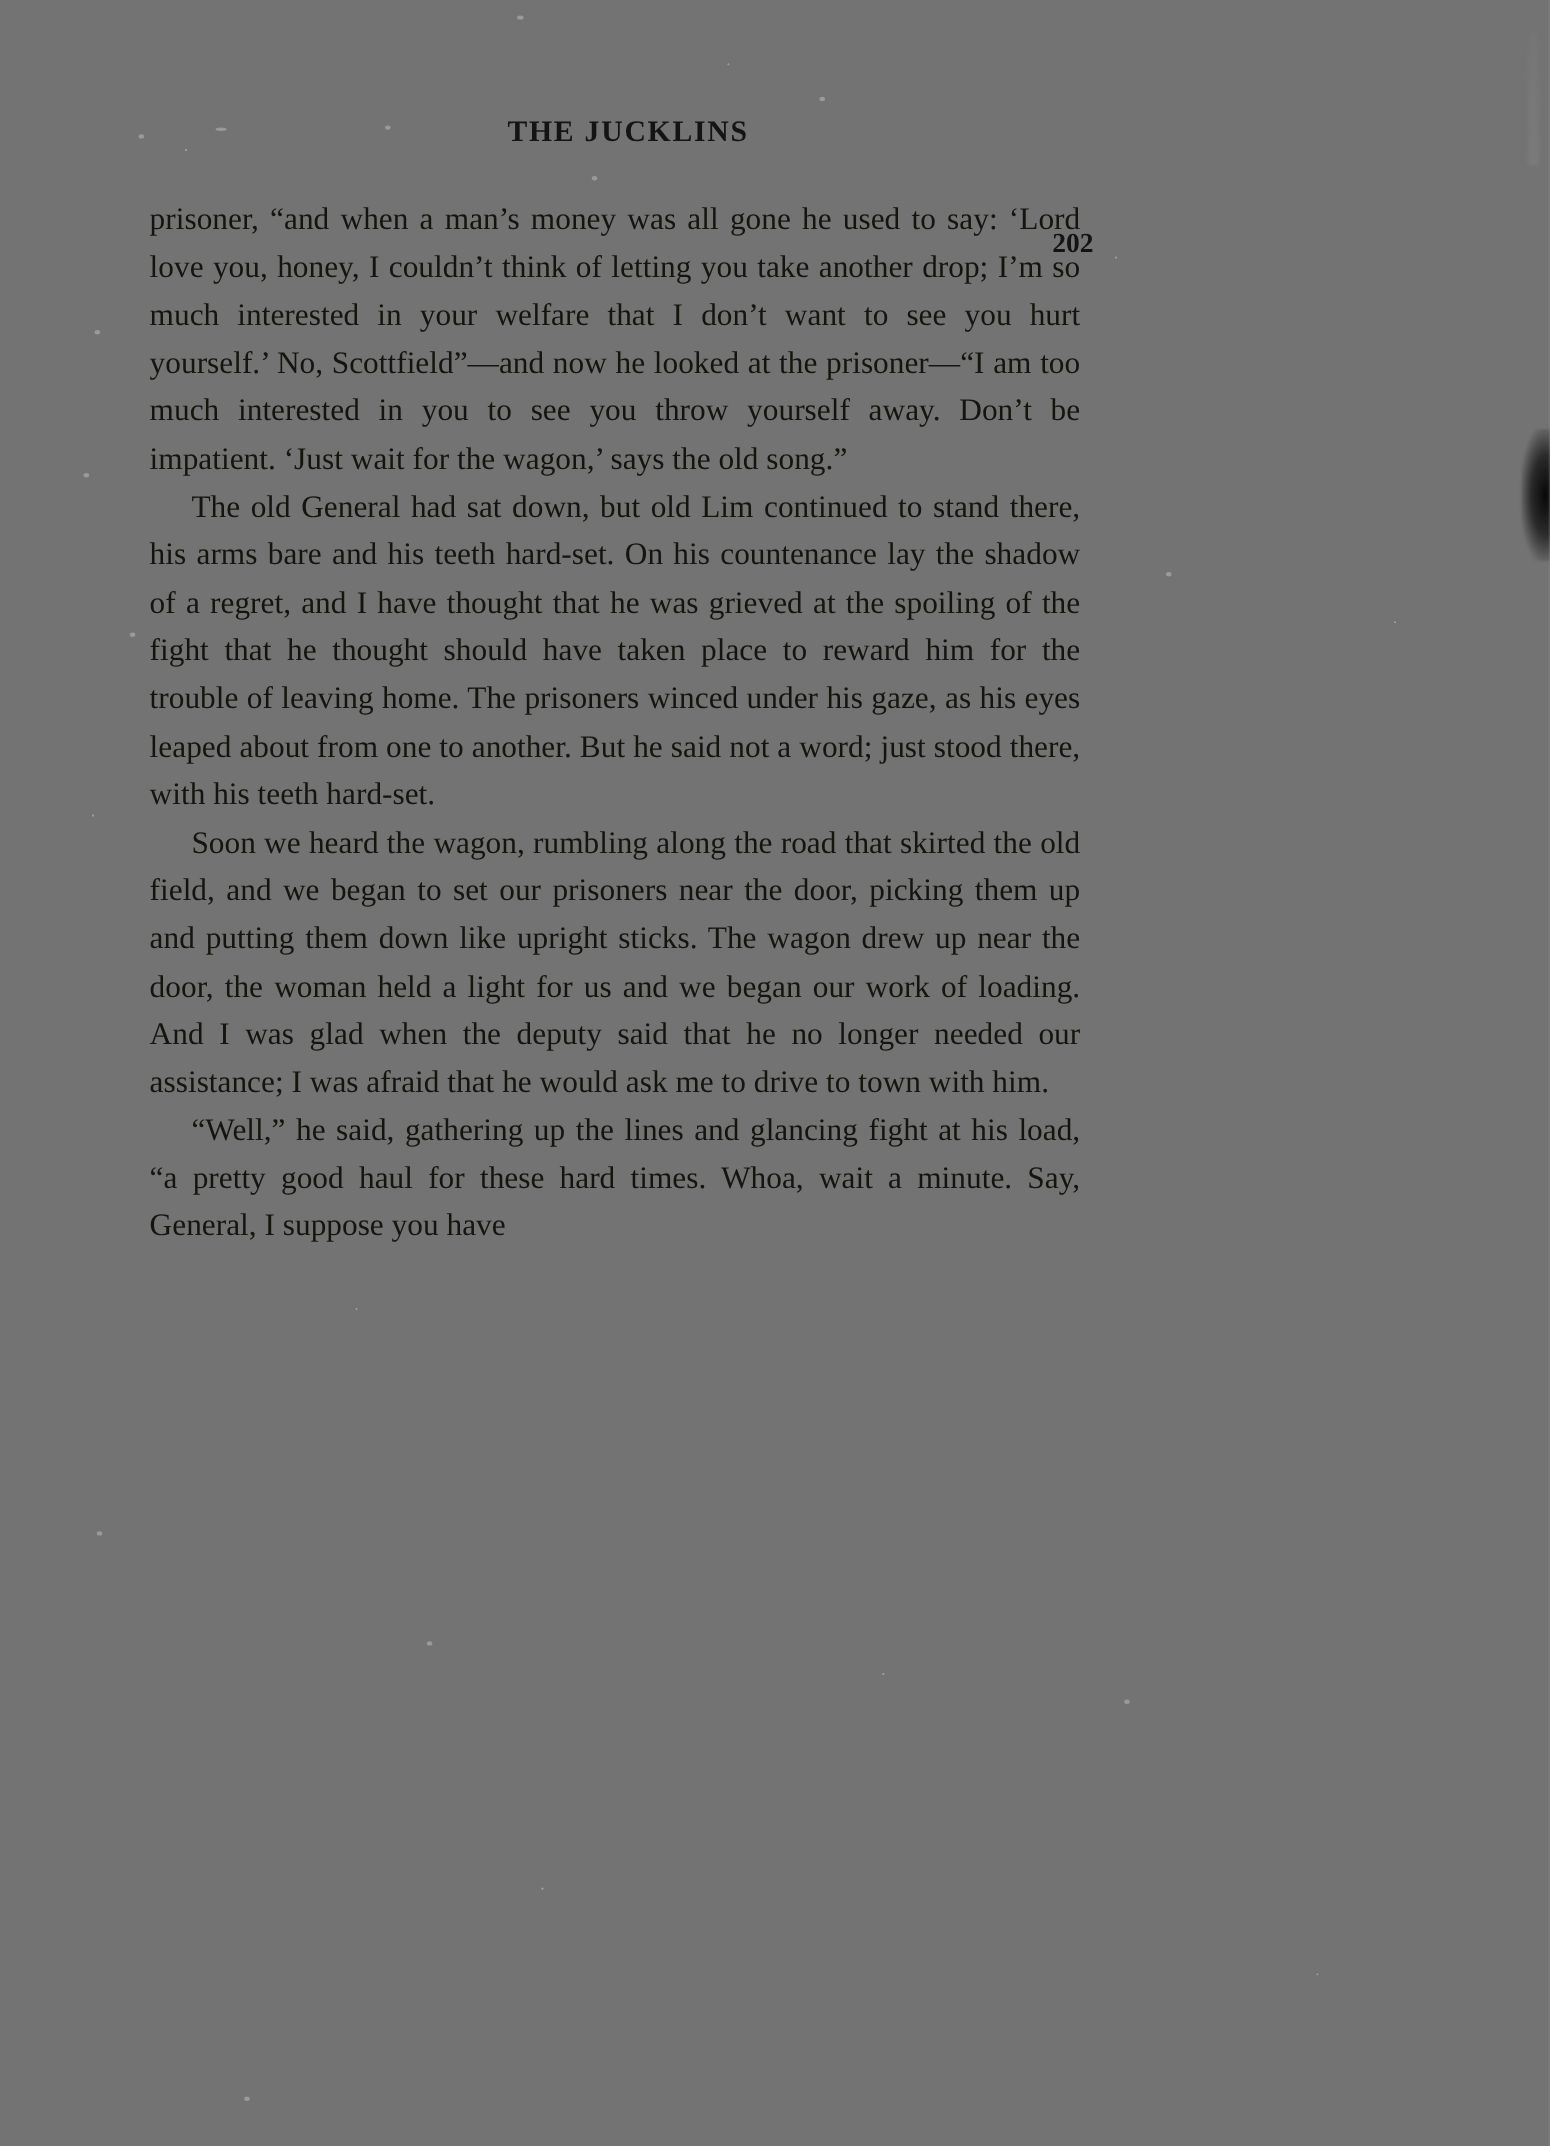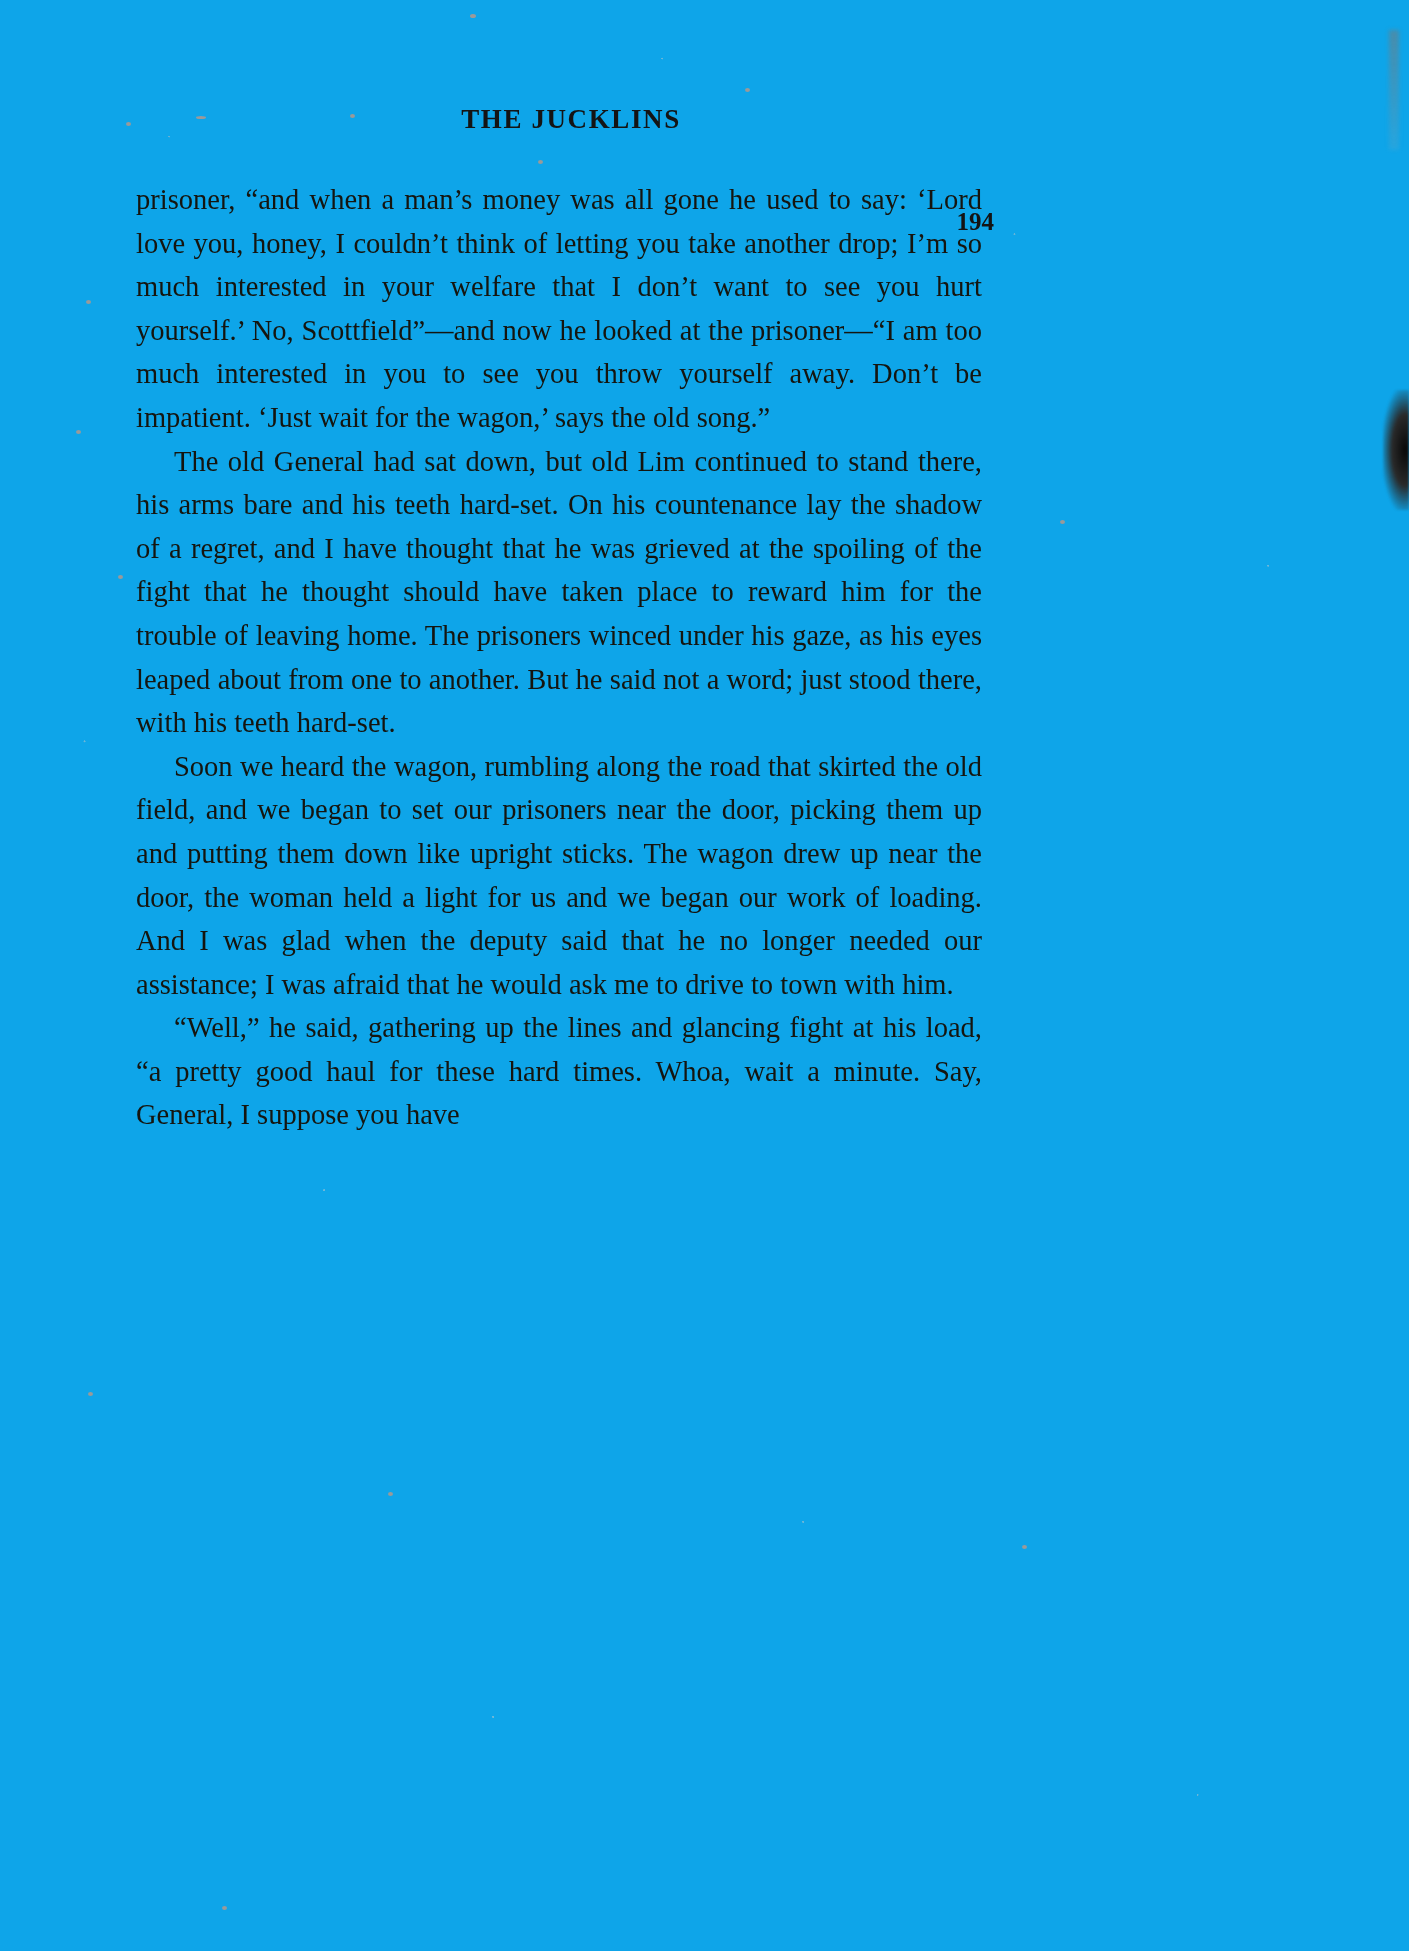--- a/index.html
+++ b/index.html
@@ -13,21 +13,21 @@
     position: relative;
     font-family: "Liberation Serif", serif;
     color: #111;
     overflow: hidden;
   }
 
   
   .page {
     position: absolute;
     inset: 0;
-    background: #0ea5e9;
+    background: #737373;
   }
   .grain {
     position: absolute;
     inset: 0;
     pointer-events: none;
     opacity: .5;
     background-image:
       radial-gradient(circle at 12% 7%, #bdbdbd 0.8px, transparent 1.1px),
       radial-gradient(circle at 47% 3%, #c9c9c9 0.7px, transparent 1.1px),
       radial-gradient(circle at 72% 12%, #c4c4c4 0.8px, transparent 1.2px),
@@ -137,21 +137,21 @@
   <div class="speck" style="left:76px;   top:430px; width:5px;  height:4px;"></div>
   <div class="speck" style="left:118px;  top:575px; width:5px;  height:4px;"></div>
   <div class="speck" style="left:1060px; top:520px; width:5px;  height:4px;"></div>
   <div class="speck" style="left:88px;   top:1392px;width:5px;  height:4px;"></div>
   <div class="speck" style="left:388px;  top:1492px;width:5px;  height:4px;"></div>
   <div class="speck" style="left:1022px; top:1545px;width:5px;  height:4px;"></div>
   <div class="speck" style="left:222px;  top:1906px;width:5px;  height:4px;"></div>
 
   <div class="header">
     <div class="running-head">THE JUCKLINS</div>
-    <div class="folio">194</div>
+    <div class="folio">202</div>
   </div>
 
   <div class="textblock">
     <p>prisoner, “and when a man’s money was all gone he used to say: ‘Lord love you, honey, I couldn’t think of letting you take another drop; I’m so much interested in your welfare that I don’t want to see you hurt yourself.’ No, Scottfield”—and now he looked at the prisoner—“I am too much interested in you to see you throw yourself away. Don’t be impatient. ‘Just wait for the wagon,’ says the old song.”</p>
     <p class="indent">The old General had sat down, but old Lim continued to stand there, his arms bare and his teeth hard-set. On his countenance lay the shadow of a regret, and I have thought that he was grieved at the spoiling of the fight that he thought should have taken place to reward him for the trouble of leaving home. The prisoners winced under his gaze, as his eyes leaped about from one to another. But he said not a word; just stood there, with his teeth hard-set.</p>
     <p class="indent">Soon we heard the wagon, rumbling along the road that skirted the old field, and we began to set our prisoners near the door, picking them up and putting them down like upright sticks. The wagon drew up near the door, the woman held a light for us and we began our work of loading. And I was glad when the deputy said that he no longer needed our assistance; I was afraid that he would ask me to drive to town with him.</p>
     <p class="indent">“Well,” he said, gathering up the lines and glancing fight at his load, “a pretty good haul for these hard times. Whoa, wait a minute. Say, General, I suppose you have</p>
   </div>
 </div>
 

